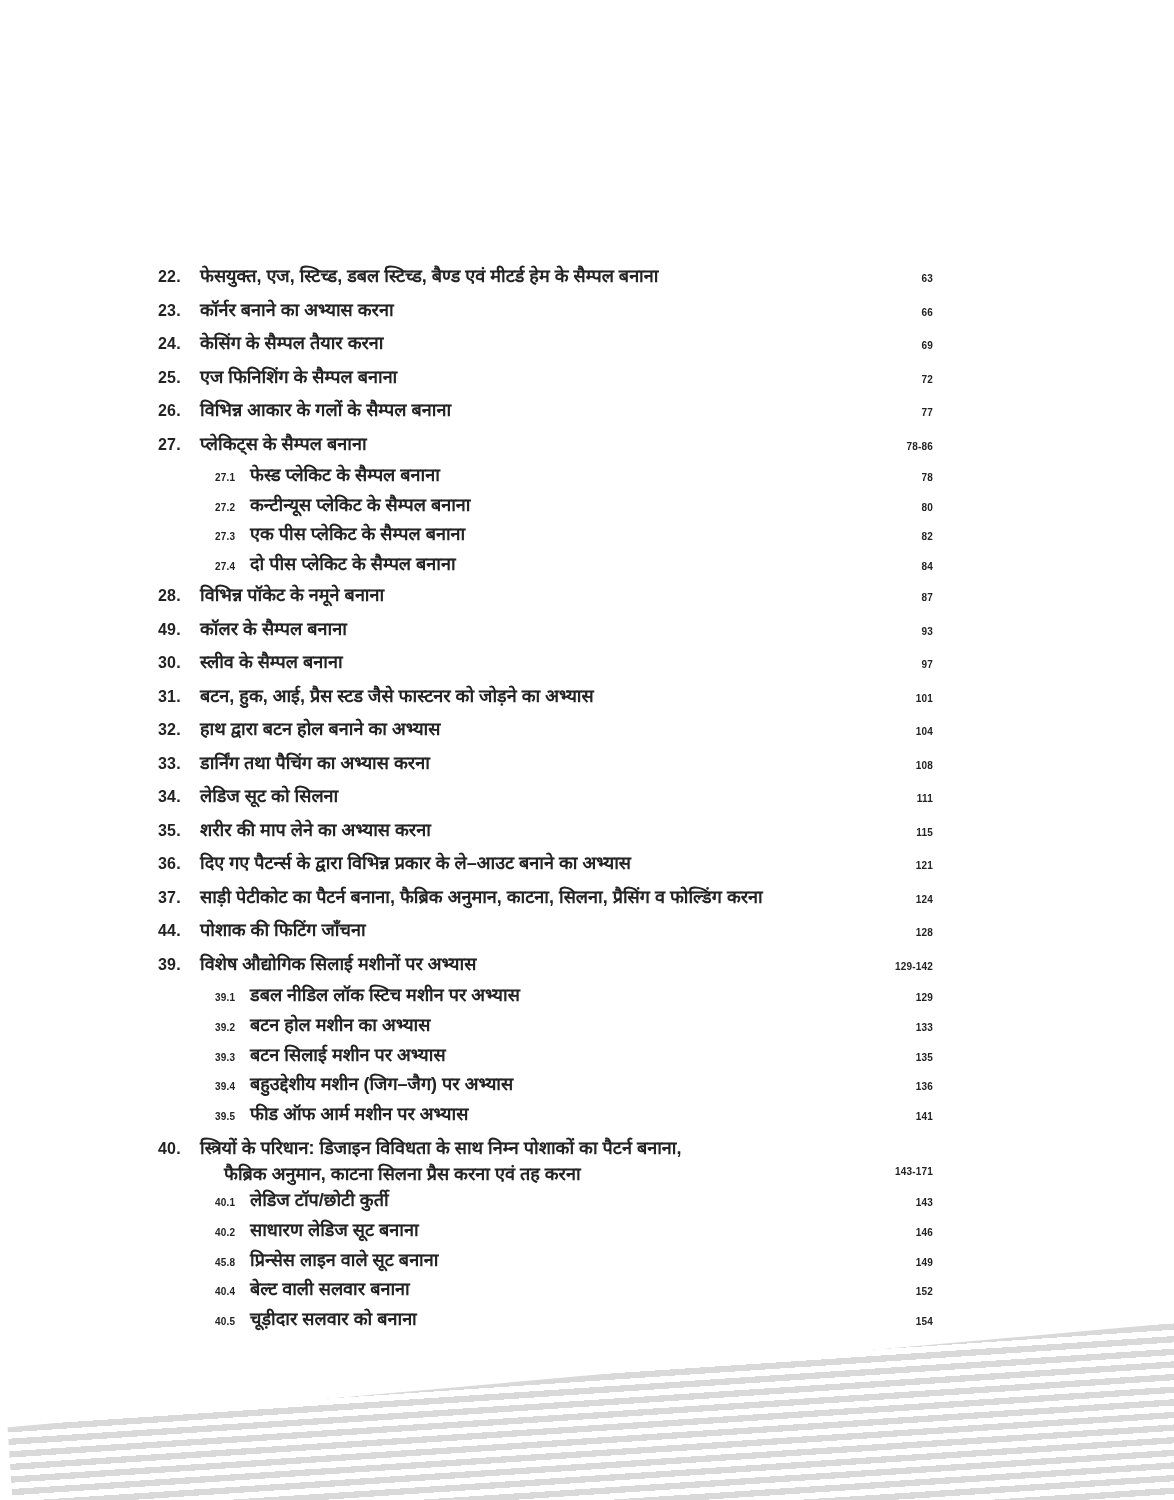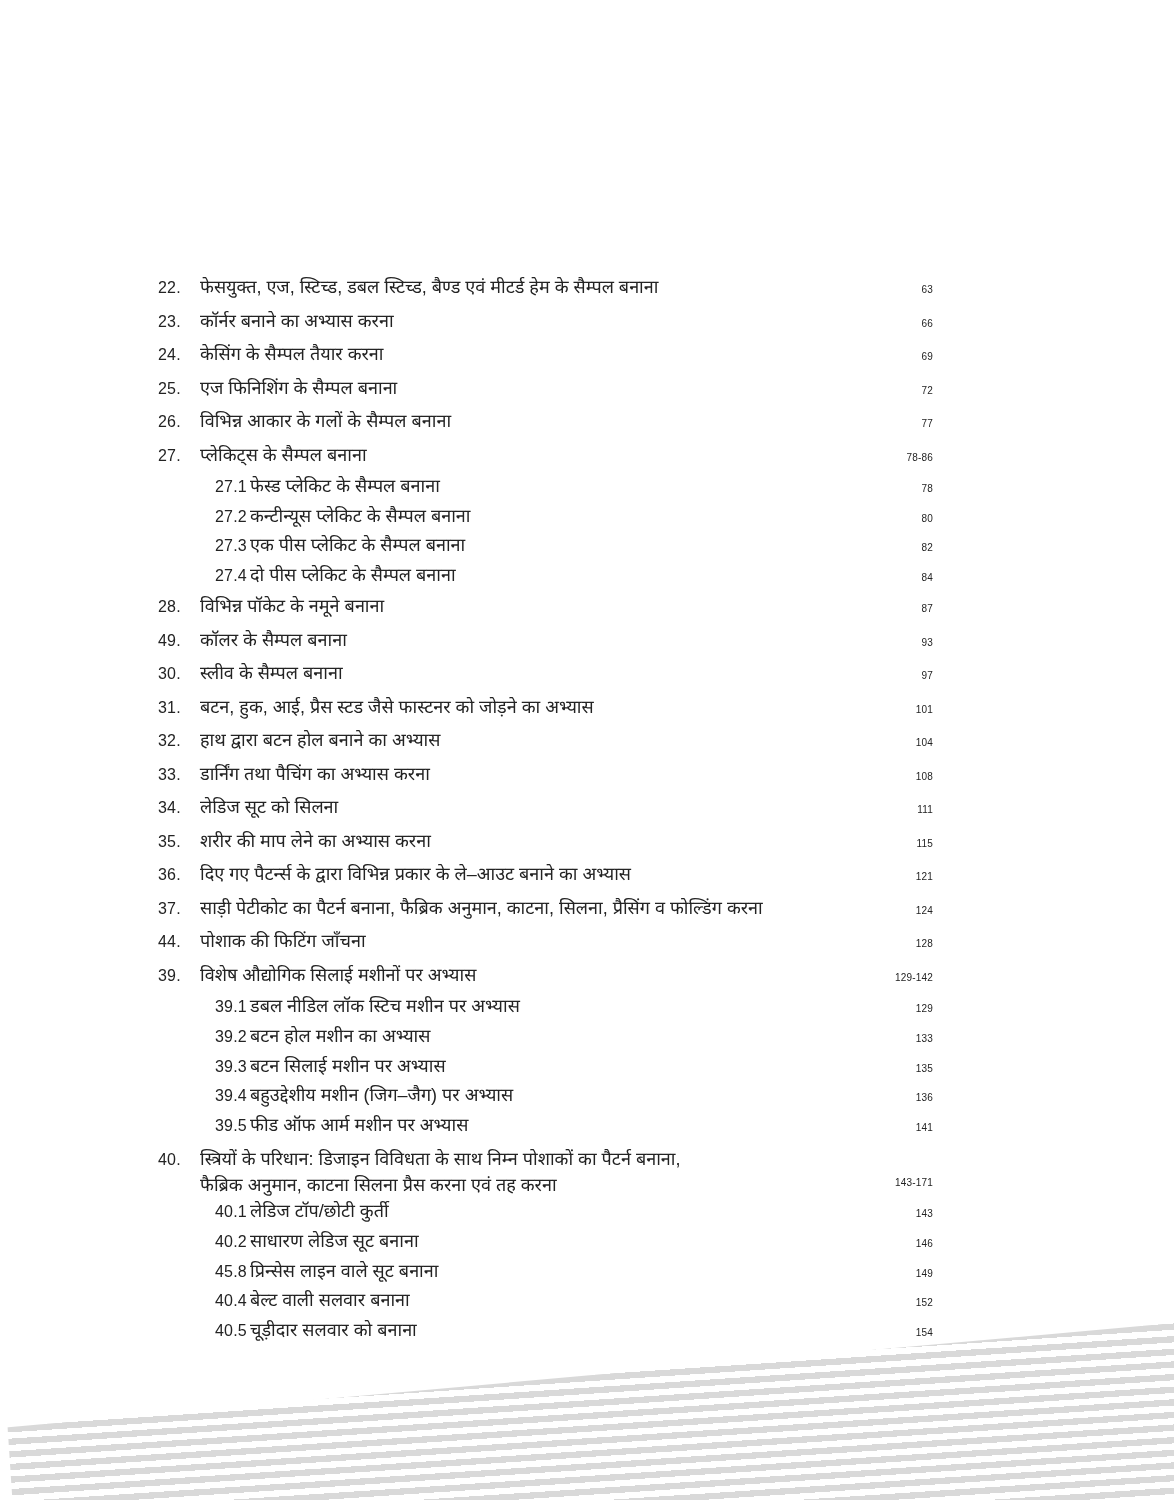--- a/index.html
+++ b/index.html
@@ -13,57 +13,58 @@
     width: 1174px;
     height: 1500px;
     background: #ffffff;
     overflow: hidden;
     font-family: "Liberation Sans", "DejaVu Sans", sans-serif;
     color: var(--text-color);
   }
   .toc {
     position: absolute;
     left: 158px;
-    top: 272px;
+    top: 261px;
     width: 775px;
+    font-weight: bold;
   }
   .row {
     display: flex;
     align-items: baseline;
     line-height: 31.5px;
   }
   .row.sub { line-height: 27.6px; }
   .row.gap { margin-top: 6px; }
   .num {
     flex: none;
     width: 42px;
     font-size: 16px;
     letter-spacing: 0.2px;
   }
   .row.sub .num {
     margin-left: 57px;
     width: 35px;
-    font-size: 16px;
+    font-size: 10px;
   }
   .title {
     flex: 1;
     font-size: 18px;
     padding-right: 12px;
   }
   .pg {
     flex: none;
     font-size: 10px;
     text-align: right;
     letter-spacing: 0.2px;
   }
   
   .row.two-line { align-items: flex-end; }
   .row.two-line .num { align-self: flex-start; line-height: 25.5px; }
   .row.two-line .title { line-height: 25.5px; }
-  .row.two-line .l2 { display: block; }
+  .row.two-line .l2 { display: block; margin-left: 24px; }
   
   .stripes-clip {
     position: absolute;
     left: 0;
     top: 1310px;
     width: 1174px;
     height: 190px;
     clip-path: polygon(0 118px, 100% 13px, 100% 100%, 0 100%);
     pointer-events: none;
   }

